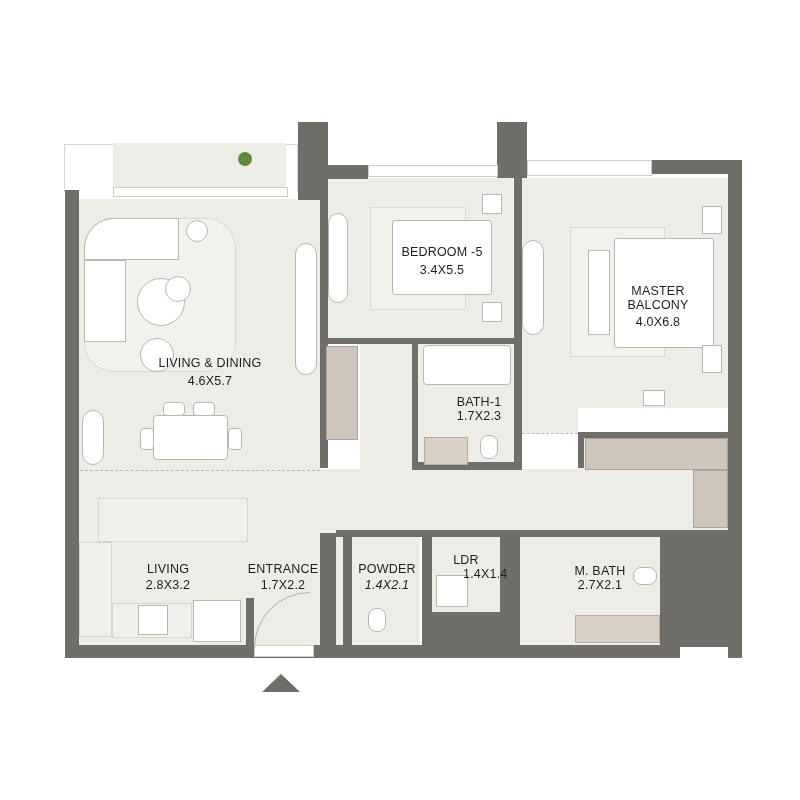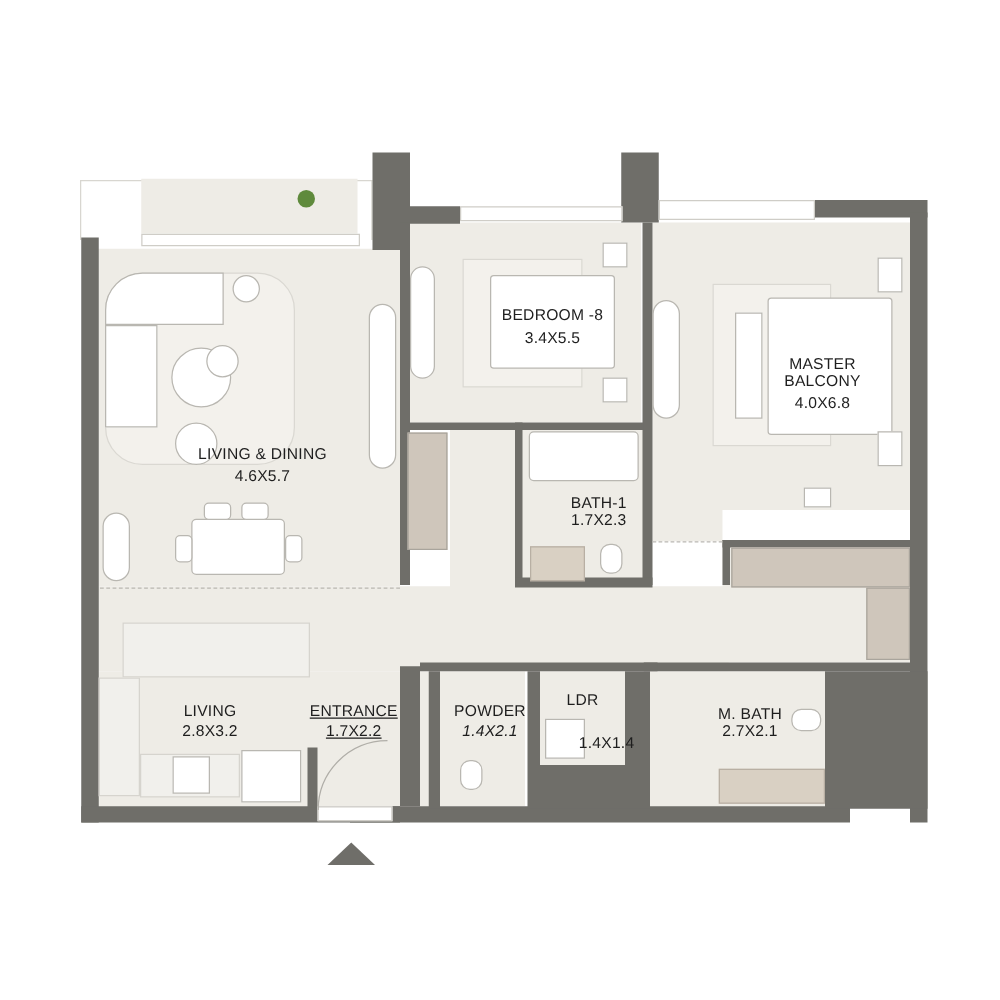--- a/index.html
+++ b/index.html
@@ -124,46 +124,46 @@
 
   <div class="abs" style="left:262px;top:674px;width:0;height:0;border-left:19px solid transparent;border-right:19px solid transparent;border-bottom:18px solid #6f6e69;"></div>
 
   <div class="abs" style="left:238px;top:152px;width:14px;height:14px;border-radius:50%;background:#5f8a3c;"></div>
 
   <div class="label" style="left:148px;top:356px;width:124px;">
     <div>LIVING &amp; DINING</div>
     <div style="margin-top:4px;">4.6X5.7</div>
   </div>
   <div class="label" style="left:392px;top:245px;width:100px;">
-    <div>BEDROOM -8</div>
+    <div>BEDROOM -5</div>
     <div style="margin-top:4px;">3.4X5.5</div>
   </div>
   <div class="label" style="left:614px;top:284px;width:88px;">
     <div>MASTER</div>
     <div>BALCONY</div>
     <div style="margin-top:3px;">4.0X6.8</div>
   </div>
   <div class="label" style="left:448px;top:395px;width:62px;">
     <div>BATH-1</div>
     <div>1.7X2.3</div>
   </div>
   <div class="label" style="left:128px;top:562px;width:80px;">
     <div>LIVING</div>
     <div style="margin-top:2px;">2.8X3.2</div>
   </div>
-  <div class="label" style="left:238px;top:562px;width:90px;text-decoration:underline;">
+  <div class="label" style="left:238px;top:562px;width:90px;">
     <div>ENTRANCE</div>
     <div style="margin-top:2px;">1.7X2.2</div>
   </div>
-  <div class="label" style="left:352px;top:562px;width:80px;">
+  <div class="label" style="left:352px;top:562px;width:70px;">
     <div>POWDER</div>
     <div style="margin-top:2px;font-style:italic;">1.4X2.1</div>
   </div>
   <div class="label" style="left:436px;top:553px;width:60px;">
     <div>LDR</div>
-    <div style="margin-top:20px;padding-left:27px;">1.4X1.4</div>
+    <div style="margin-top:0;padding-left:27px;">1.4X1.4</div>
   </div>
   <div class="label" style="left:565px;top:564px;width:70px;">
     <div>M. BATH</div>
     <div>2.7X2.1</div>
   </div>
 
 </div>
 
 </body></html>

